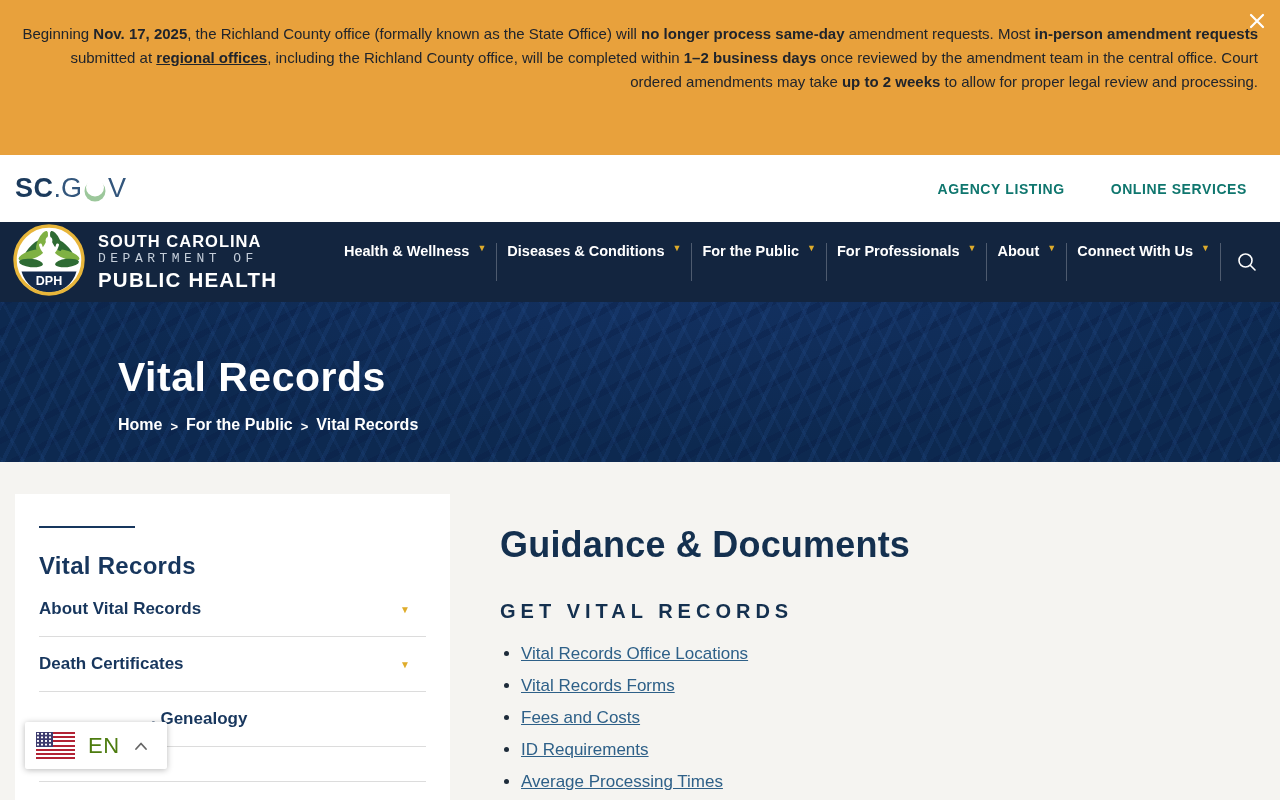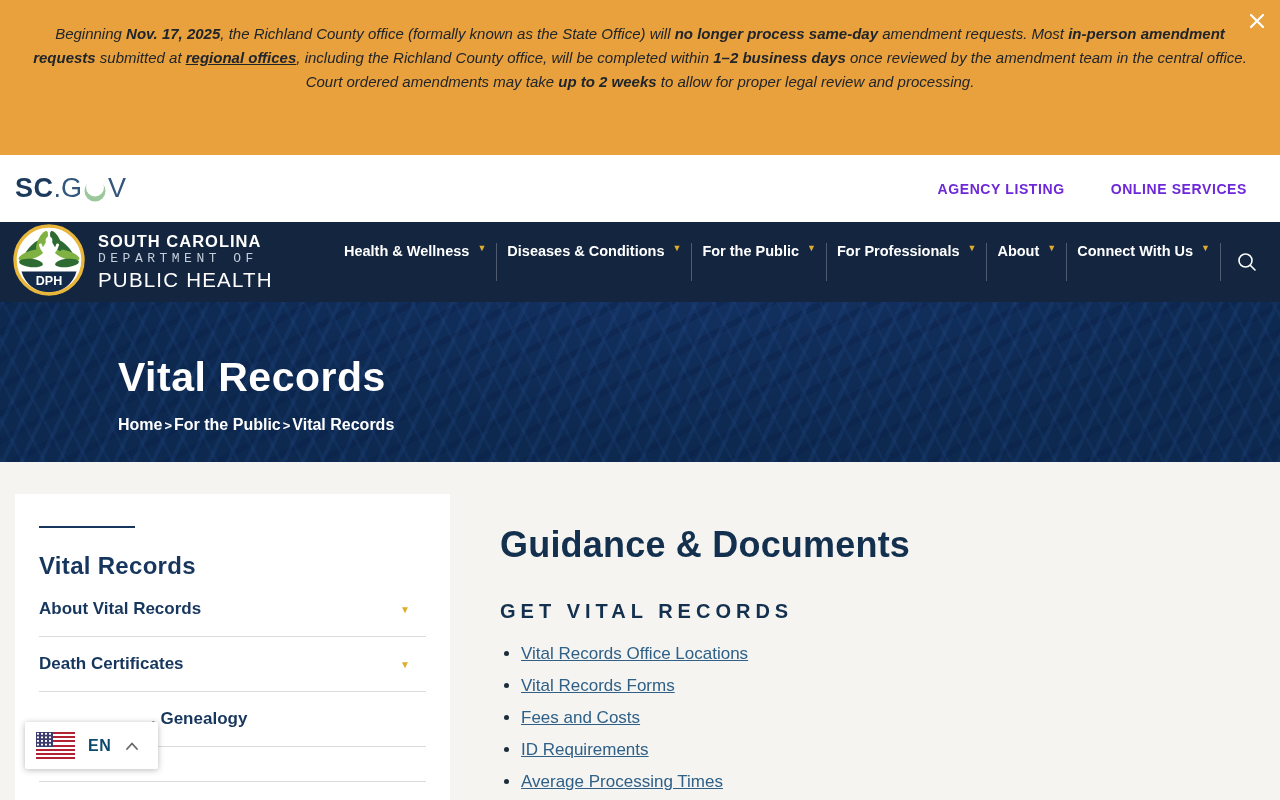--- a/index.html
+++ b/index.html
@@ -4,58 +4,58 @@
 <style>
   * { box-sizing: border-box; margin: 0; padding: 0; }
   html, body { width: 1280px; height: 800px; overflow: hidden; }
   body { font-family: "Liberation Sans", sans-serif; background: var(--page-bg, #F5F4F1); position: relative; }
   a { text-decoration: none; color: inherit; cursor: pointer; }
   ul { list-style: none; }
 
   
   .alert { height: 155px; background: var(--banner-bg, #E8A13C); color: var(--banner-text, #20242B); padding-top: 22px; position: relative; }
   .alert-title { text-align: center; font-size: 16px; font-weight: 700; letter-spacing: .3px; margin-bottom: 10px; }
-  .alert-msg { max-width: 1236px; margin: 0 auto; text-align: center; font-size: 15px; line-height: 24px; font-style: italic; }
+  .alert-msg { max-width: 1236px; margin: 0 auto; text-align: right; font-size: 15px; line-height: 24px; }
   .alert-msg .b { font-weight: 700; }
   .alert-msg a.banner-link { font-weight: 700; text-decoration: underline; color: inherit; }
   .alert-close { position: absolute; top: 11px; right: 13px; background: none; border: none; cursor: pointer; line-height: 0; }
 
   
   .utilbar { height: 67px; background: #fff; display: flex; align-items: center; justify-content: space-between; padding: 0 33px 0 15px; }
   .scgov { display: flex; align-items: center; font-size: 27px; color: #1B3A5C; cursor: pointer; }
   .scgov .p0 { font-weight: 800; letter-spacing: .5px; }
   .scgov .p1, .scgov .p2 { font-weight: 400; color: #33567C; }
   .scgov svg { margin: 4px 1px 0; display: block; }
   .utillinks { display: flex; gap: 46px; }
-  .utillinks a { font-size: 14px; font-weight: 700; color: #6d28d9; letter-spacing: .6px; }
+  .utillinks a { font-size: 14px; font-weight: 700; color: #0f766e; letter-spacing: .6px; }
 
   
   .mainnav { height: 80px; background: var(--navy-bar, #13253F); display: flex; align-items: center; padding: 0 18px 0 13px; }
   .dph-logo { flex: none; cursor: pointer; text-align: center; }
   .dph-name { margin-left: 13px; color: #fff; line-height: 1.12; white-space: nowrap; }
   .dph-name .l1 { font-size: 16.5px; font-weight: 700; letter-spacing: 1px; }
   .dph-name .l2 { font-size: 13px; font-weight: 400; letter-spacing: 4.5px; color: #C5CEDA; margin: 2px 0; font-family: Liberation Mono, monospace; }
-  .dph-name .l3 { font-size: 20.5px; font-weight: 400; letter-spacing: 1.2px; }
+  .dph-name .l3 { font-size: 20.5px; font-weight: 700; letter-spacing: 1.2px; }
   #nav-menu { display: flex; align-items: center; margin-left: auto; }
   #nav-menu li { display: flex; height: 38px; padding: 0 10px; border-left: 1px solid rgba(255,255,255,.25); color: #fff; font-size: 14.5px; font-weight: 700; white-space: nowrap; cursor: pointer; }
   #nav-menu li:first-child { border-left: none; }
   .nav-caret { color: var(--gold-accent, #E3B12F); font-size: 9px; margin-left: 8px; }
   .search-btn { height: 38px; display: flex; align-items: center; border: none; border-left: 1px solid rgba(255,255,255,.25); background: none; padding: 0 4px 0 15px; cursor: pointer; }
 
   
   .hero { height: 160px; padding-left: 118px; color: #fff; overflow: hidden; position: relative;
     background-color: var(--hero-bg, #0D2950);
     background-image:
       repeating-linear-gradient(115deg, rgba(45,95,170,.14) 0 4px, transparent 4px 17px),
       repeating-linear-gradient(62deg, rgba(45,95,170,.10) 0 3px, transparent 3px 19px),
       repeating-linear-gradient(152deg, rgba(10,30,70,.35) 0 6px, transparent 6px 24px),
       radial-gradient(ellipse at 55% -30%, #143264 0%, #0D2950 65%);
   }
   .hero h1 { padding-top: 52px; font-size: 41px; font-weight: 700; letter-spacing: .5px; }
-  .breadcrumb { margin-top: 15px; display: flex; align-items: center; gap: 2px; font-size: 16px; font-weight: 700; }
+  .breadcrumb { margin-top: 15px; display: flex; align-items: flex-end; gap: 8px; font-size: 16px; font-weight: 700; }
   .crumb-sep { font-size: 13px; }
 
   
   .content { position: relative; height: 352px; }
   .sidebar-card { position: absolute; left: 15px; top: 32px; width: 435px; height: 420px; background: #fff; padding: 26px 24px 0; }
   .side-rule { width: 96px; height: 2px; background: #17365D; margin-top: 6px; }
   .side-heading { margin: 24px 0 2px; font-size: 24px; font-weight: 700; color: var(--sidebar-text, #17365D); letter-spacing: .3px; }
   #sidebar-menu li { display: flex; align-items: center; justify-content: space-between; padding: 17px 16px 17px 0; border-bottom: 1px solid var(--divider, #DCDCDC); font-size: 17px; font-weight: 700; color: var(--sidebar-text, #17365D); cursor: pointer; }
   #sidebar-menu li.indent { padding-left: 112px; }
   .side-caret { color: var(--gold-accent, #E3B12F); font-size: 10px; }
@@ -66,21 +66,21 @@
   #doc-links { list-style: disc; padding-left: 21px; }
   #doc-links li { margin-bottom: 11px; font-size: 17px; line-height: 21px; color: #1d2b3a; }
   #doc-links a { color: var(--link-blue, #2E6088); text-decoration: underline; }
 
   
   .lang { position: fixed; left: 25px; top: 722px; z-index: 50; background: #fff; display: flex; align-items: center; gap: 13px; padding: 10px 18px 10px 11px; border-radius: 2px; box-shadow: 0 1px 6px rgba(0,0,0,.28); cursor: pointer; }
   .flag { width: 39px; height: 27px; position: relative; flex: none;
     background: repeating-linear-gradient(180deg, #B22234 0 2.1px, #fff 2.1px 4.2px); }
   .flag::after { content: ""; position: absolute; top: 0; left: 0; width: 17px; height: 14.5px; background-color: #3C3B6E;
     background-image: radial-gradient(#fff 27%, transparent 30%); background-size: 4px 3.6px; }
-  .lang-code { font-size: 16px; font-weight: 700; color: #0c4a6e; letter-spacing: .5px; }
+  .lang-code { font-size: 22px; font-weight: 400; color: #4d7c0f; letter-spacing: .5px; }
 </style>
 </head>
 <body>
 
 <div class="alert">
   <button class="alert-close" aria-label="close">
     <svg width="20" height="20" viewBox="0 0 20 20">
         <path d="M4 4 L16 16 M16 4 L4 16" stroke="#fff" stroke-width="2.2" stroke-linecap="round"></path>
       </svg>
   </button>

